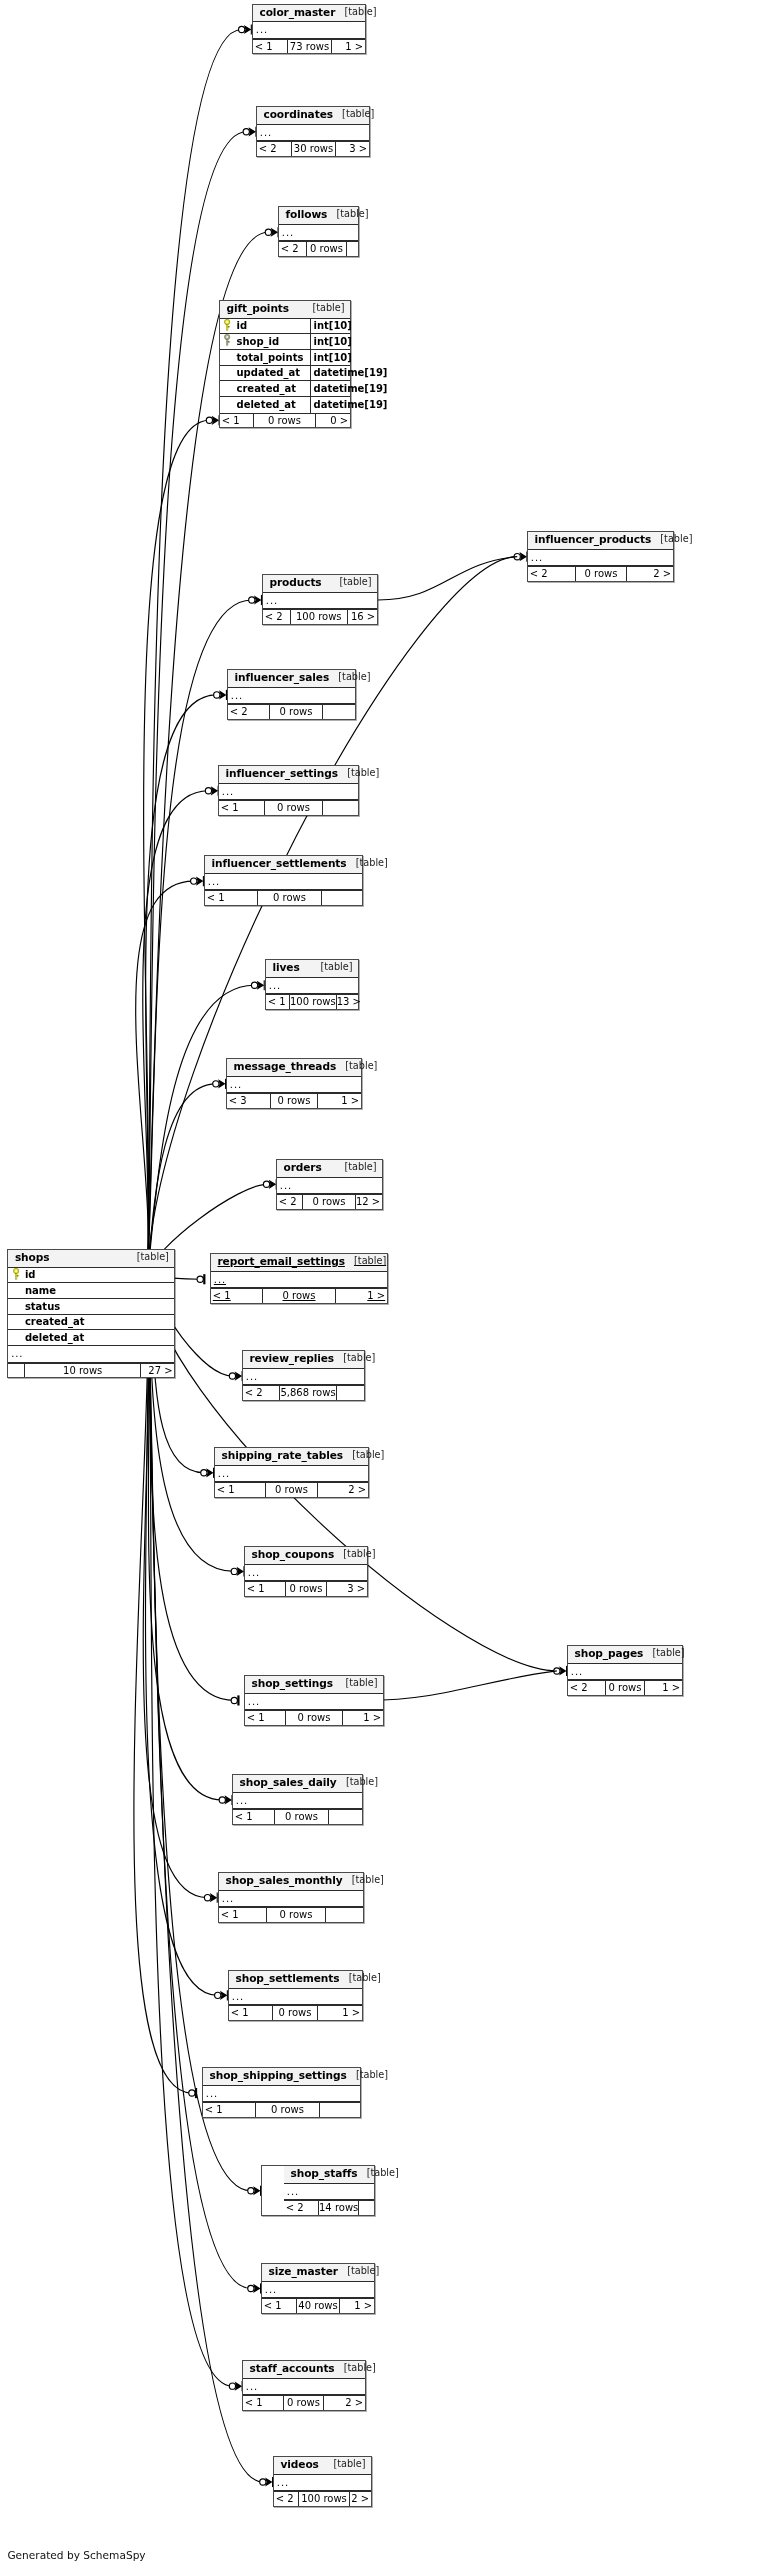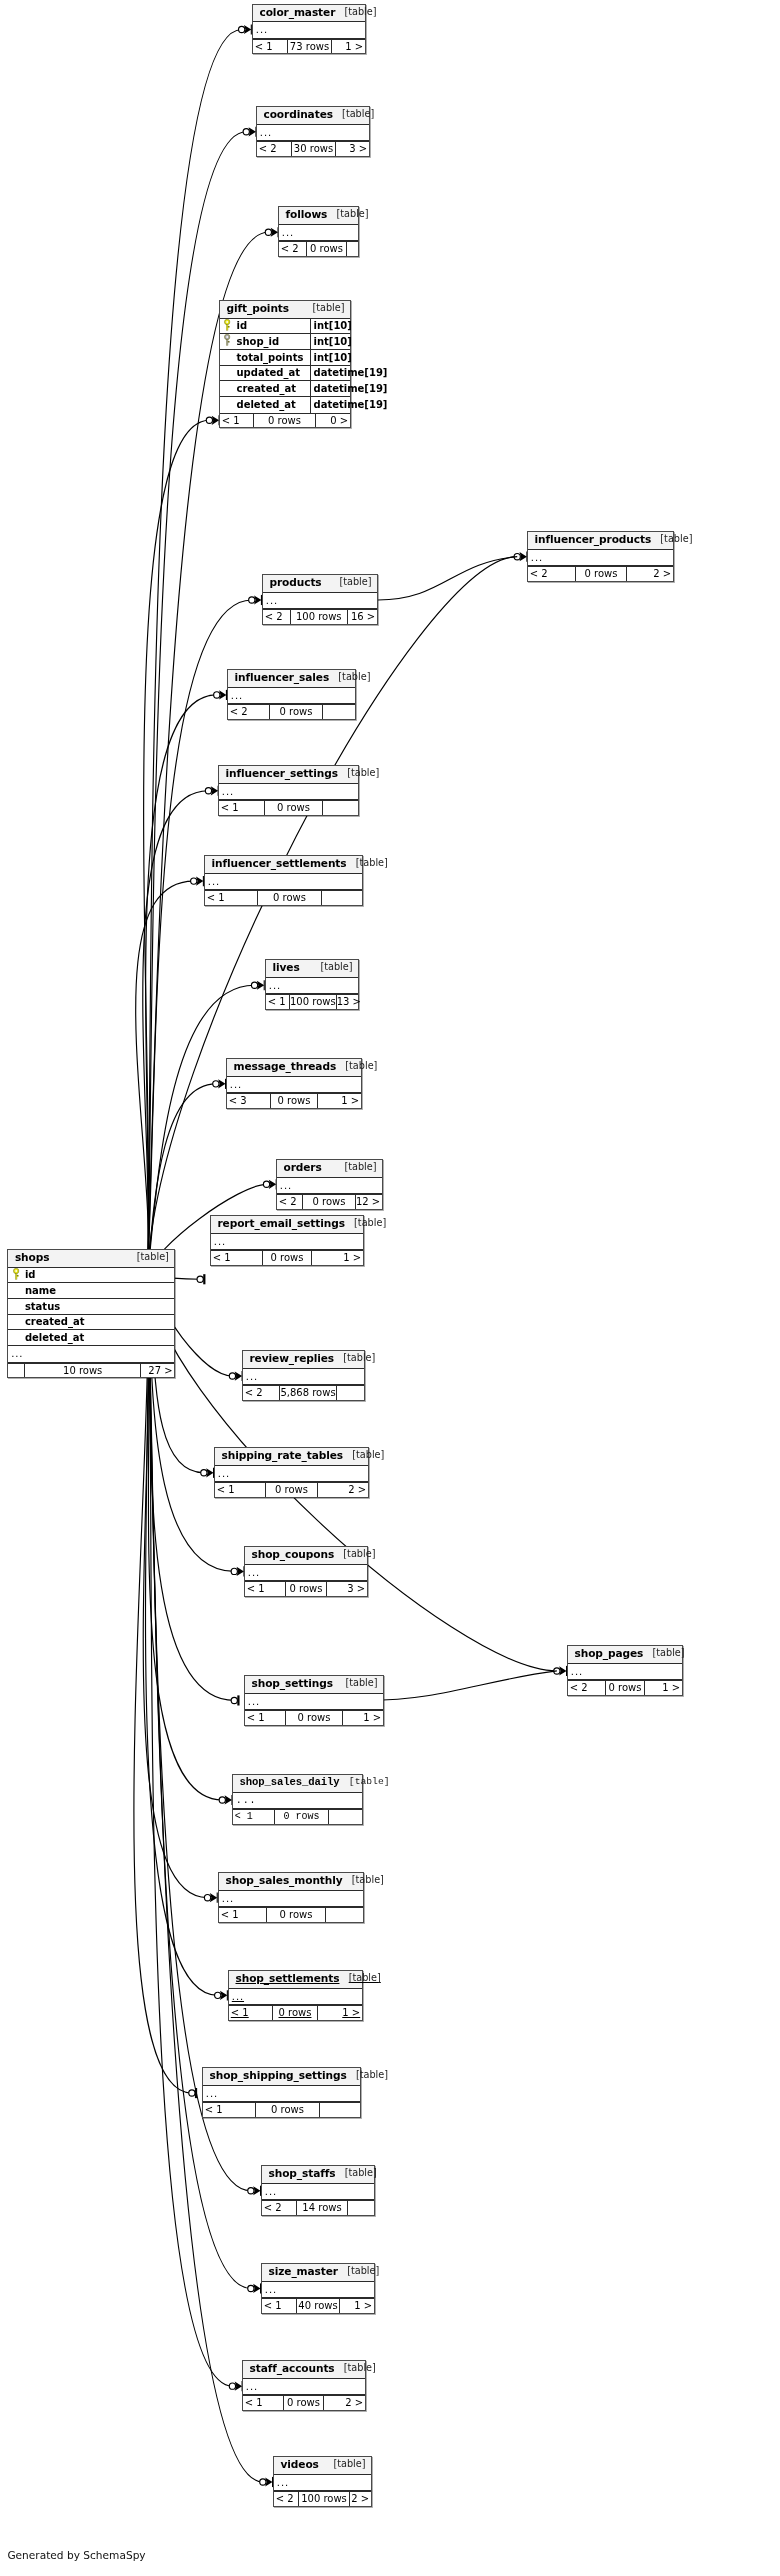--- a/index.html
+++ b/index.html
@@ -463,21 +463,21 @@
         </div>
         <div class="tbl-body">
           <div class="ellipsis-row">...</div>
         </div>
         <div class="tbl-footer">
           <span class="foot-left" style="flex:0 0 26px">&lt; 2</span>
           <span class="foot-mid">0 rows</span>
           <span class="foot-right" style="flex:0 0 26px">12 &gt;</span>
         </div>
       </div>
-      <div class="table-node" style="left: 210px; top: 1215px; width: 154px;">
+      <div class="table-node" style="left: 210px; top: 1253px; width: 178px; text-decoration: underline;">
         <div class="tbl-header">
           <span class="tbl-name">report_email_settings</span>
           <span class="tbl-tag">[table]</span>
         </div>
         <div class="tbl-body">
           <div class="ellipsis-row">...</div>
         </div>
         <div class="tbl-footer">
           <span class="foot-left" style="flex:0 0 52px">&lt; 1</span>
           <span class="foot-mid">0 rows</span>
@@ -547,21 +547,21 @@
         </div>
         <div class="tbl-body">
           <div class="ellipsis-row">...</div>
         </div>
         <div class="tbl-footer">
           <span class="foot-left" style="flex:0 0 41px">&lt; 1</span>
           <span class="foot-mid">0 rows</span>
           <span class="foot-right" style="flex:0 0 40px">1 &gt;</span>
         </div>
       </div>
-      <div class="table-node" style="left: 232px; top: 1774px; width: 131px; font-family: Liberation Mono, monospace;">
+      <div class="table-node" style="left: 232px; top: 1774px; width: 131px;">
         <div class="tbl-header">
           <span class="tbl-name">shop_sales_daily</span>
           <span class="tbl-tag">[table]</span>
         </div>
         <div class="tbl-body">
           <div class="ellipsis-row">...</div>
         </div>
         <div class="tbl-footer">
           <span class="foot-left" style="flex:0 0 42px">&lt; 1</span>
           <span class="foot-mid">0 rows</span>
@@ -575,21 +575,21 @@
         </div>
         <div class="tbl-body">
           <div class="ellipsis-row">...</div>
         </div>
         <div class="tbl-footer">
           <span class="foot-left" style="flex:0 0 48px">&lt; 1</span>
           <span class="foot-mid">0 rows</span>
           <span class="foot-right" style="flex:0 0 37px"></span>
         </div>
       </div>
-      <div class="table-node" style="left: 228px; top: 1970px; width: 135px; text-decoration: underline;">
+      <div class="table-node" style="left: 228px; top: 1970px; width: 135px;">
         <div class="tbl-header">
           <span class="tbl-name">shop_settlements</span>
           <span class="tbl-tag">[table]</span>
         </div>
         <div class="tbl-body">
           <div class="ellipsis-row">...</div>
         </div>
         <div class="tbl-footer">
           <span class="foot-left" style="flex:0 0 44px">&lt; 1</span>
           <span class="foot-mid">0 rows</span>
@@ -603,21 +603,21 @@
         </div>
         <div class="tbl-body">
           <div class="ellipsis-row">...</div>
         </div>
         <div class="tbl-footer">
           <span class="foot-left" style="flex:0 0 53px">&lt; 1</span>
           <span class="foot-mid">0 rows</span>
           <span class="foot-right" style="flex:0 0 40px"></span>
         </div>
       </div>
-      <div class="table-node" style="left: 261px; top: 2165px; width: 114px;">
+      <div class="table-node" style="left: 261px; top: 2165px; width: 114px; padding-left: 22px;">
         <div class="tbl-header">
           <span class="tbl-name">shop_staffs</span>
           <span class="tbl-tag">[table]</span>
         </div>
         <div class="tbl-body">
           <div class="ellipsis-row">...</div>
         </div>
         <div class="tbl-footer">
           <span class="foot-left" style="flex:0 0 35px">&lt; 2</span>
           <span class="foot-mid">14 rows</span>

